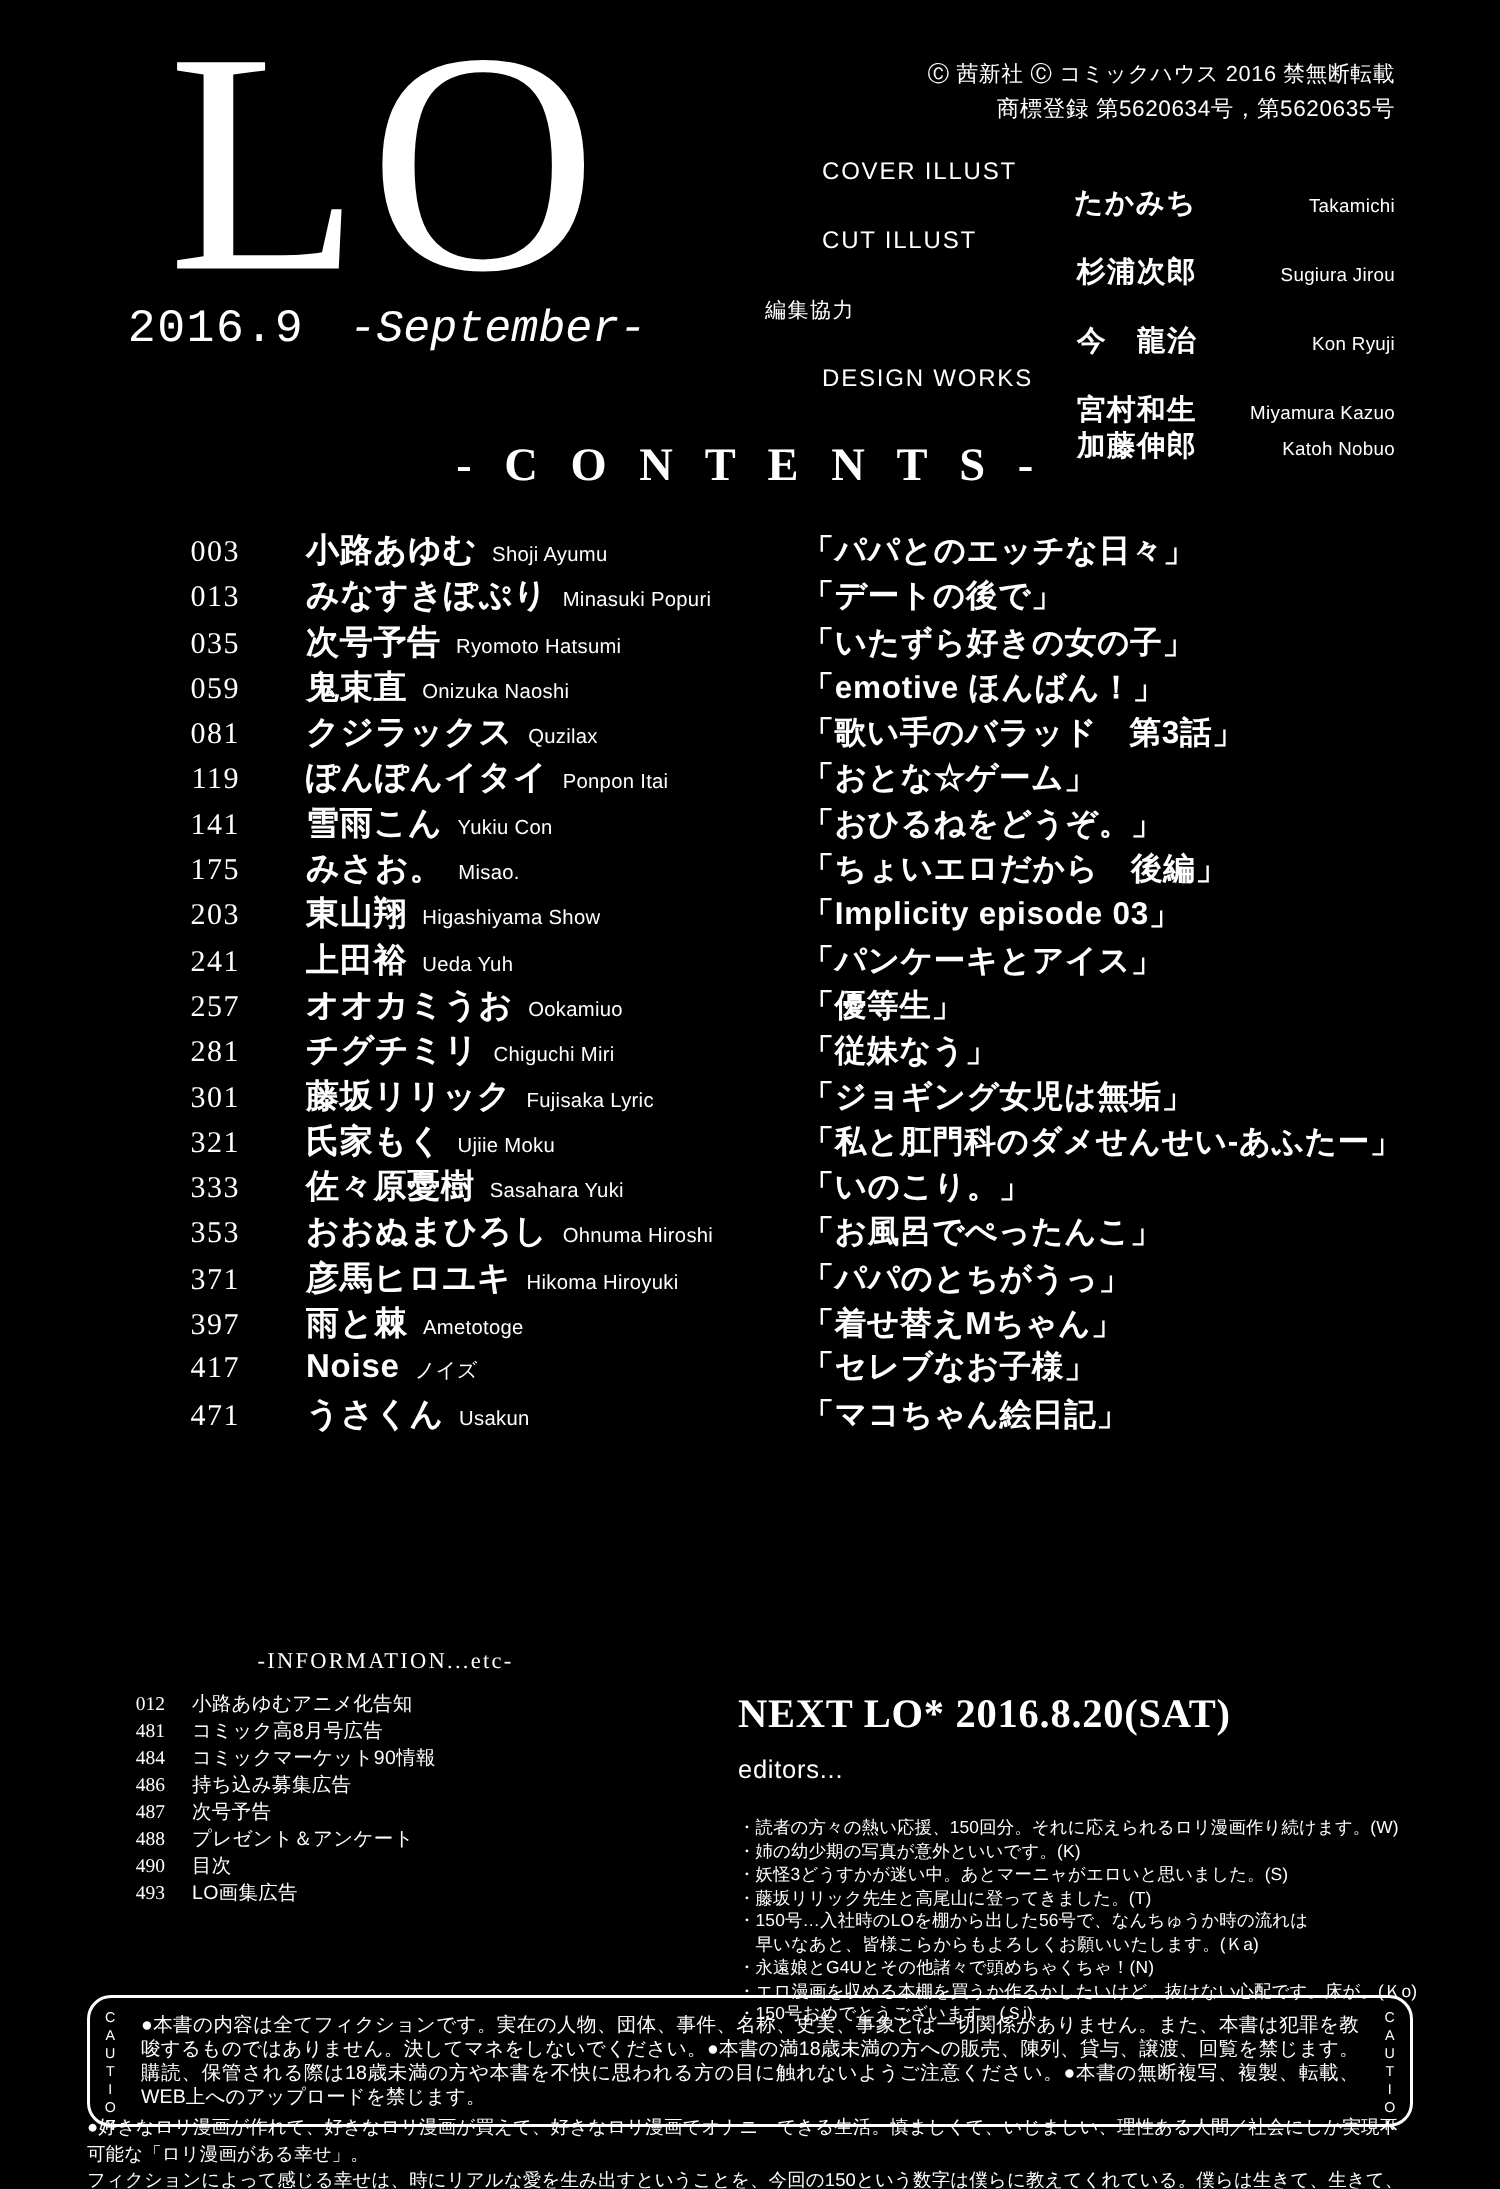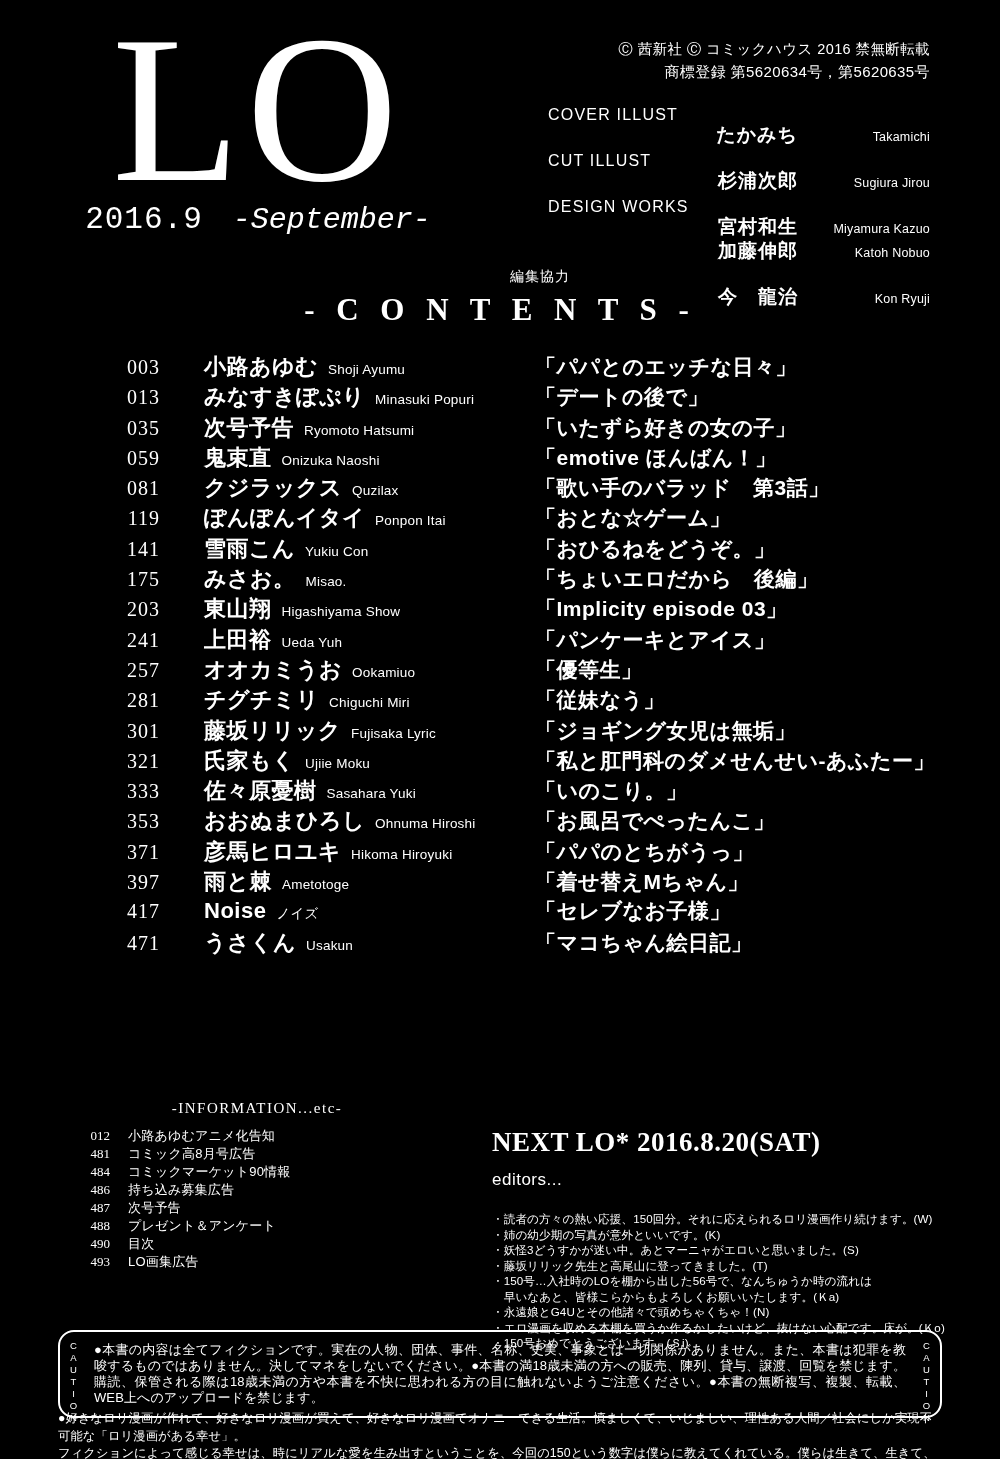--- a/index.html
+++ b/index.html
@@ -290,36 +290,36 @@
 
     <div class="credit-block">
       <div class="credit-heading">CUT ILLUST</div>
       <div class="credit-name-row">
         <span class="credit-jp">杉浦次郎</span>
         <span class="credit-rom">Sugiura Jirou</span>
       </div>
     </div>
 
     <div class="credit-block">
+      <div class="credit-heading jp">編集協力</div>
+      <div class="credit-name-row">
+        <span class="credit-jp">今　龍治</span>
+        <span class="credit-rom">Kon Ryuji</span>
+      </div>
+    </div>
+
+    <div class="credit-block">
       <div class="credit-heading">DESIGN WORKS</div>
       <div class="credit-name-row">
         <span class="credit-jp">宮村和生</span>
         <span class="credit-rom">Miyamura Kazuo</span>
       </div>
       <div class="credit-name-row">
         <span class="credit-jp">加藤伸郎</span>
         <span class="credit-rom">Katoh Nobuo</span>
-      </div>
-    </div>
-
-    <div class="credit-block">
-      <div class="credit-heading jp">編集協力</div>
-      <div class="credit-name-row">
-        <span class="credit-jp">今　龍治</span>
-        <span class="credit-rom">Kon Ryuji</span>
       </div>
     </div>
   </div>
 
   <div class="contents-title">- C O N T E N T S -</div>
 
   <div class="toc">
     <div class="toc-row">
       <span class="toc-page">003</span>
       <span class="toc-author">

